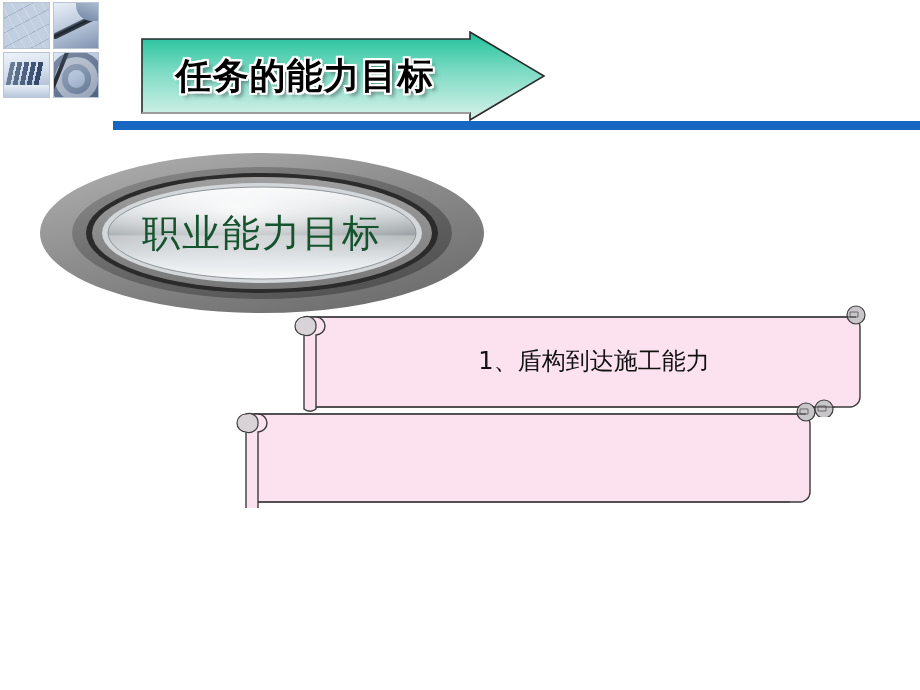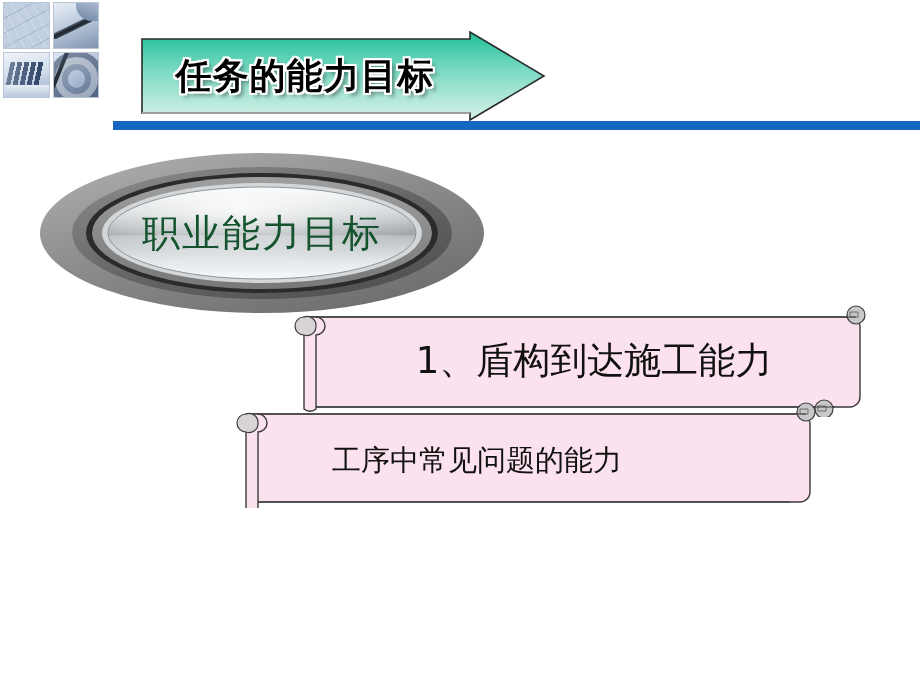--- a/index.html
+++ b/index.html
@@ -219,21 +219,21 @@
     flex-direction: column;
     align-items: center;
     justify-content: center;
     font-family: "DejaVu Sans", "Liberation Sans", sans-serif;
     color: #111111;
     white-space: nowrap;
     pointer-events: none;
   }
   #box1 { left: 290px; top: 305px; width: 580px; height: 112px; }
   #box1 .scroll-text {
-    font-size: 37px;
+    font-size: 24px;
     font-weight: 400;
     padding-left: 14px;
   }
   #box2 { left: 232px; top: 400px; width: 590px; height: 120px; }
   #box2 .scroll-text {
     font-size: 29px;
     line-height: 1.25;
     padding-left: 10px;
     align-items: flex-start;
     padding-left: 100px;
@@ -345,19 +345,18 @@
     <svg width="590" height="120" viewBox="0 0 590 120">
       <path d="M22,14 H568 A10,10 0 0 1 578,24 V92 A10,10 0 0 1 568,102 H22 Z" fill="#fbe2ee" stroke="#3b3b3b" stroke-width="1.4"></path>
       <path d="M14,14 H26 A9,9 0 0 1 26,32 V112 A9,9 0 0 1 14,112 Z" fill="#fbe2ee" stroke="#3b3b3b" stroke-width="1.4"></path>
       <path d="M14,14 A9,9 0 0 0 14,32 A9,9 0 0 0 26,23 A9,9 0 0 0 14,14 Z" fill="#d9d2d6" stroke="#3b3b3b" stroke-width="1.2"></path>
       <circle cx="574" cy="12" r="9" fill="#c9c6c9" stroke="#3b3b3b" stroke-width="1.2"></circle>
       <path d="M568,9 h8 v5 h-8 z" fill="none" stroke="#6b6b6b" stroke-width="1"></path>
       <line x1="26" y1="102" x2="558" y2="102" stroke="#3b3b3b" stroke-width="1.2"></line>
       <line x1="26" y1="14" x2="574" y2="14" stroke="#3b3b3b" stroke-width="1.2"></line>
     </svg>
     <div class="scroll-text">
-      <span>工序中常见问题的能力</span>
     </div>
   </div>
 
   <div class="page-number">2</div>
 
 </div>
 
 </body></html>

